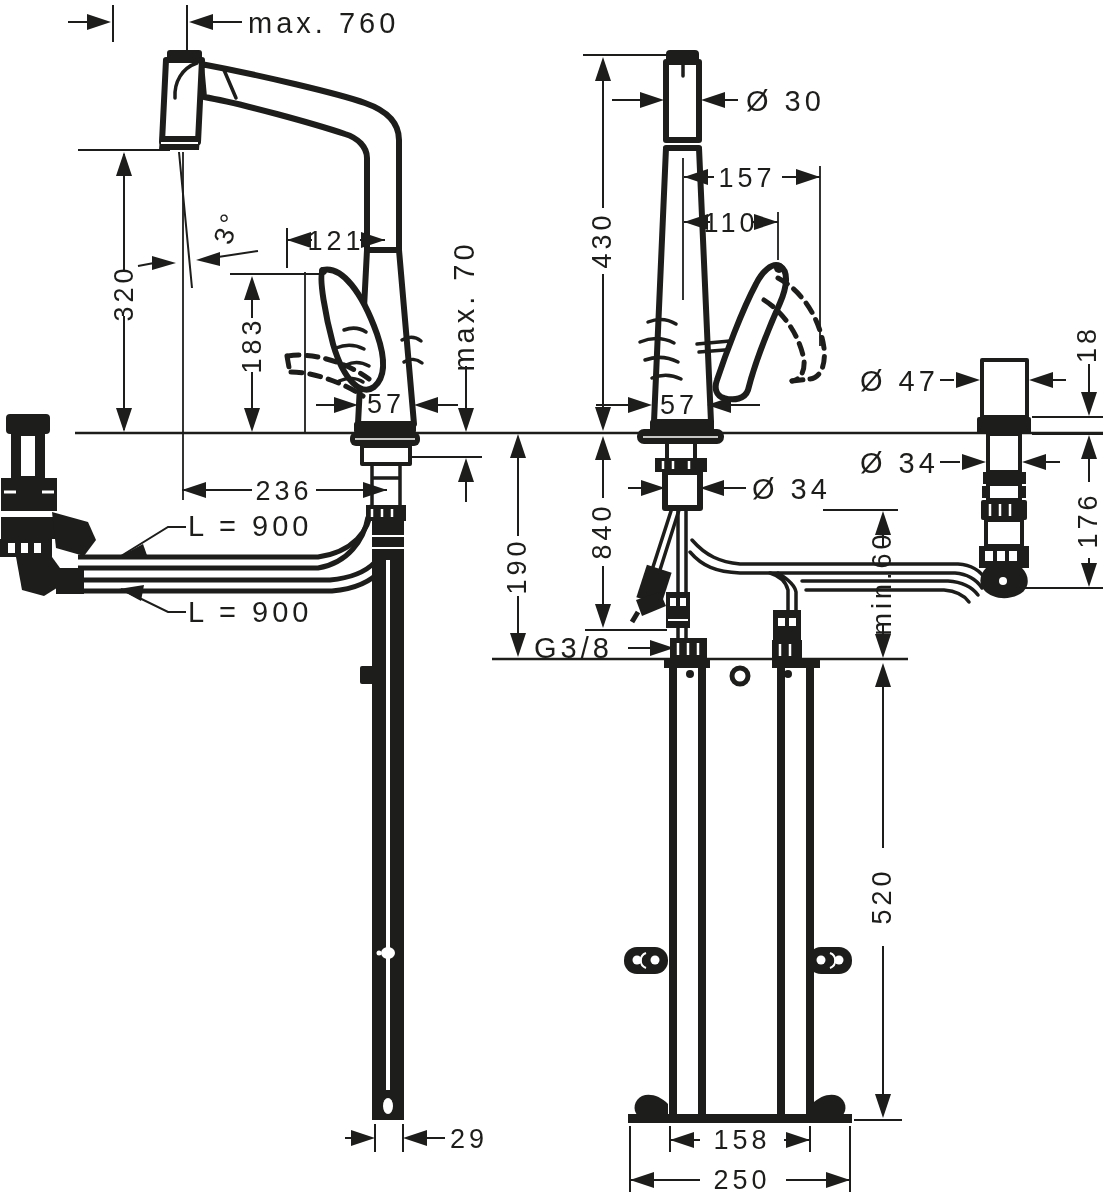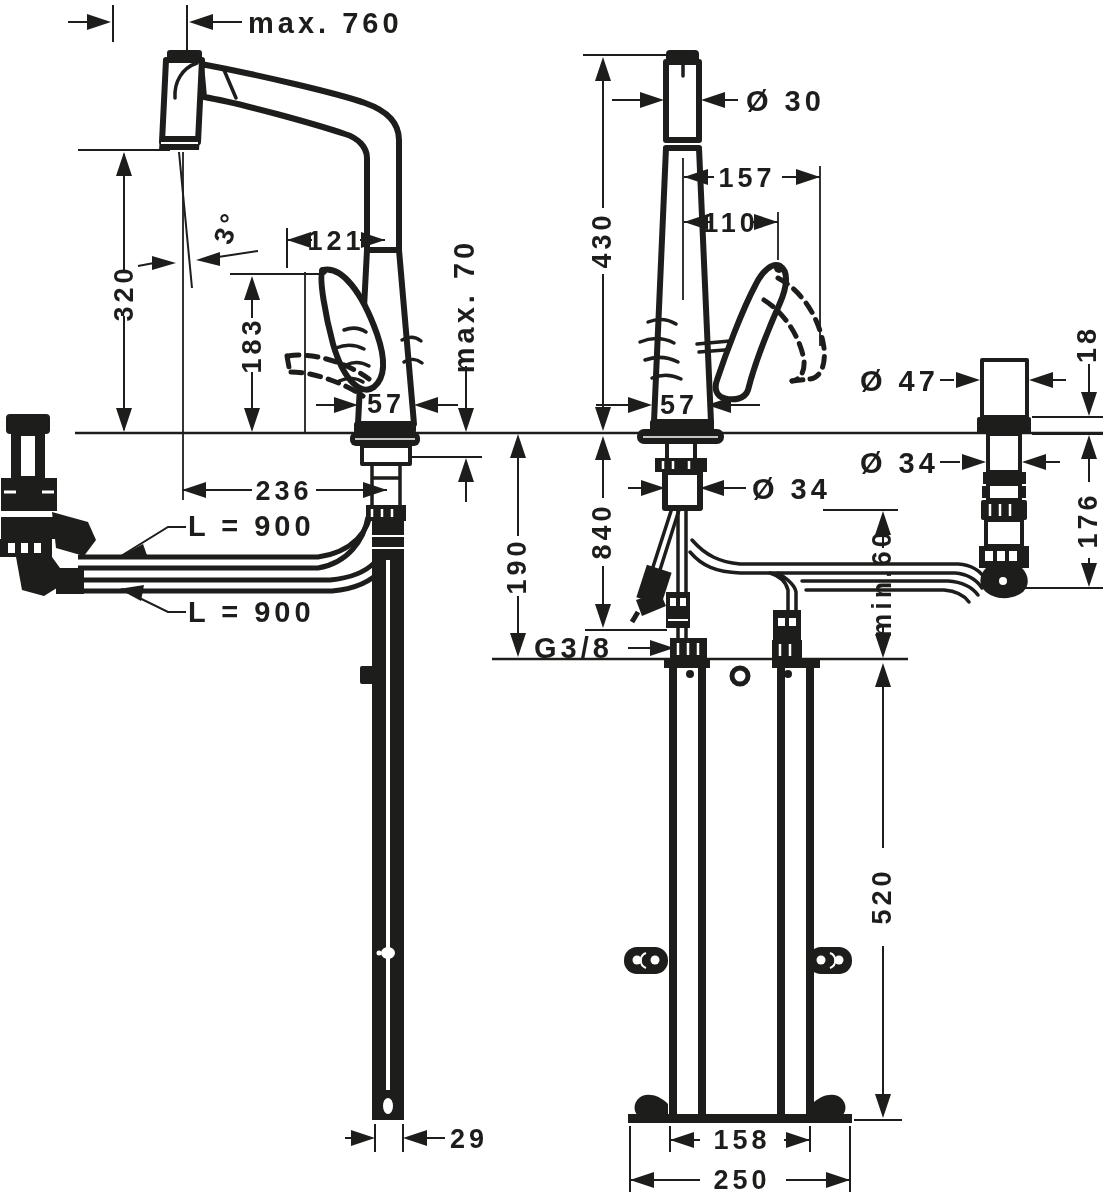--- a/index.html
+++ b/index.html
@@ -1,16 +1,16 @@
 <!DOCTYPE html>
 <html style="--ink: #1d1d1b; --bg: #ffffff;"><head>
 <meta charset="utf-8">
 <style>
   html,body{margin:0;padding:0;background:#fff;}
-  .stage{width:1108px;height:1200px;background:var(--bg,#fff);position:relative;overflow:hidden;font-weight:bold;}
+  .stage{width:1108px;height:1200px;background:var(--bg,#fff);position:relative;overflow:hidden;}
   svg{display:block;}
   .outline{fill:#ffffff;stroke:var(--ink,#1d1d1b);stroke-width:6;stroke-linejoin:round;stroke-linecap:round;}
   .outline4{fill:#ffffff;stroke:var(--ink,#1d1d1b);stroke-width:4;stroke-linejoin:round;}
   .solid{fill:var(--ink,#1d1d1b);stroke:none;}
   .thin{stroke:var(--ink,#1d1d1b);stroke-width:2;fill:none;}
   .thin18{stroke:var(--ink,#1d1d1b);stroke-width:1.8;fill:none;}
   .thin25{stroke:var(--ink,#1d1d1b);stroke-width:2.5;fill:none;}
   .med{stroke:var(--ink,#1d1d1b);stroke-width:3.5;fill:none;stroke-linecap:round;}
   .hose{stroke:var(--ink,#1d1d1b);stroke-width:5;fill:none;}
   .dash{stroke:var(--ink,#1d1d1b);stroke-width:5;fill:none;stroke-dasharray:11 8;stroke-linecap:round;}

